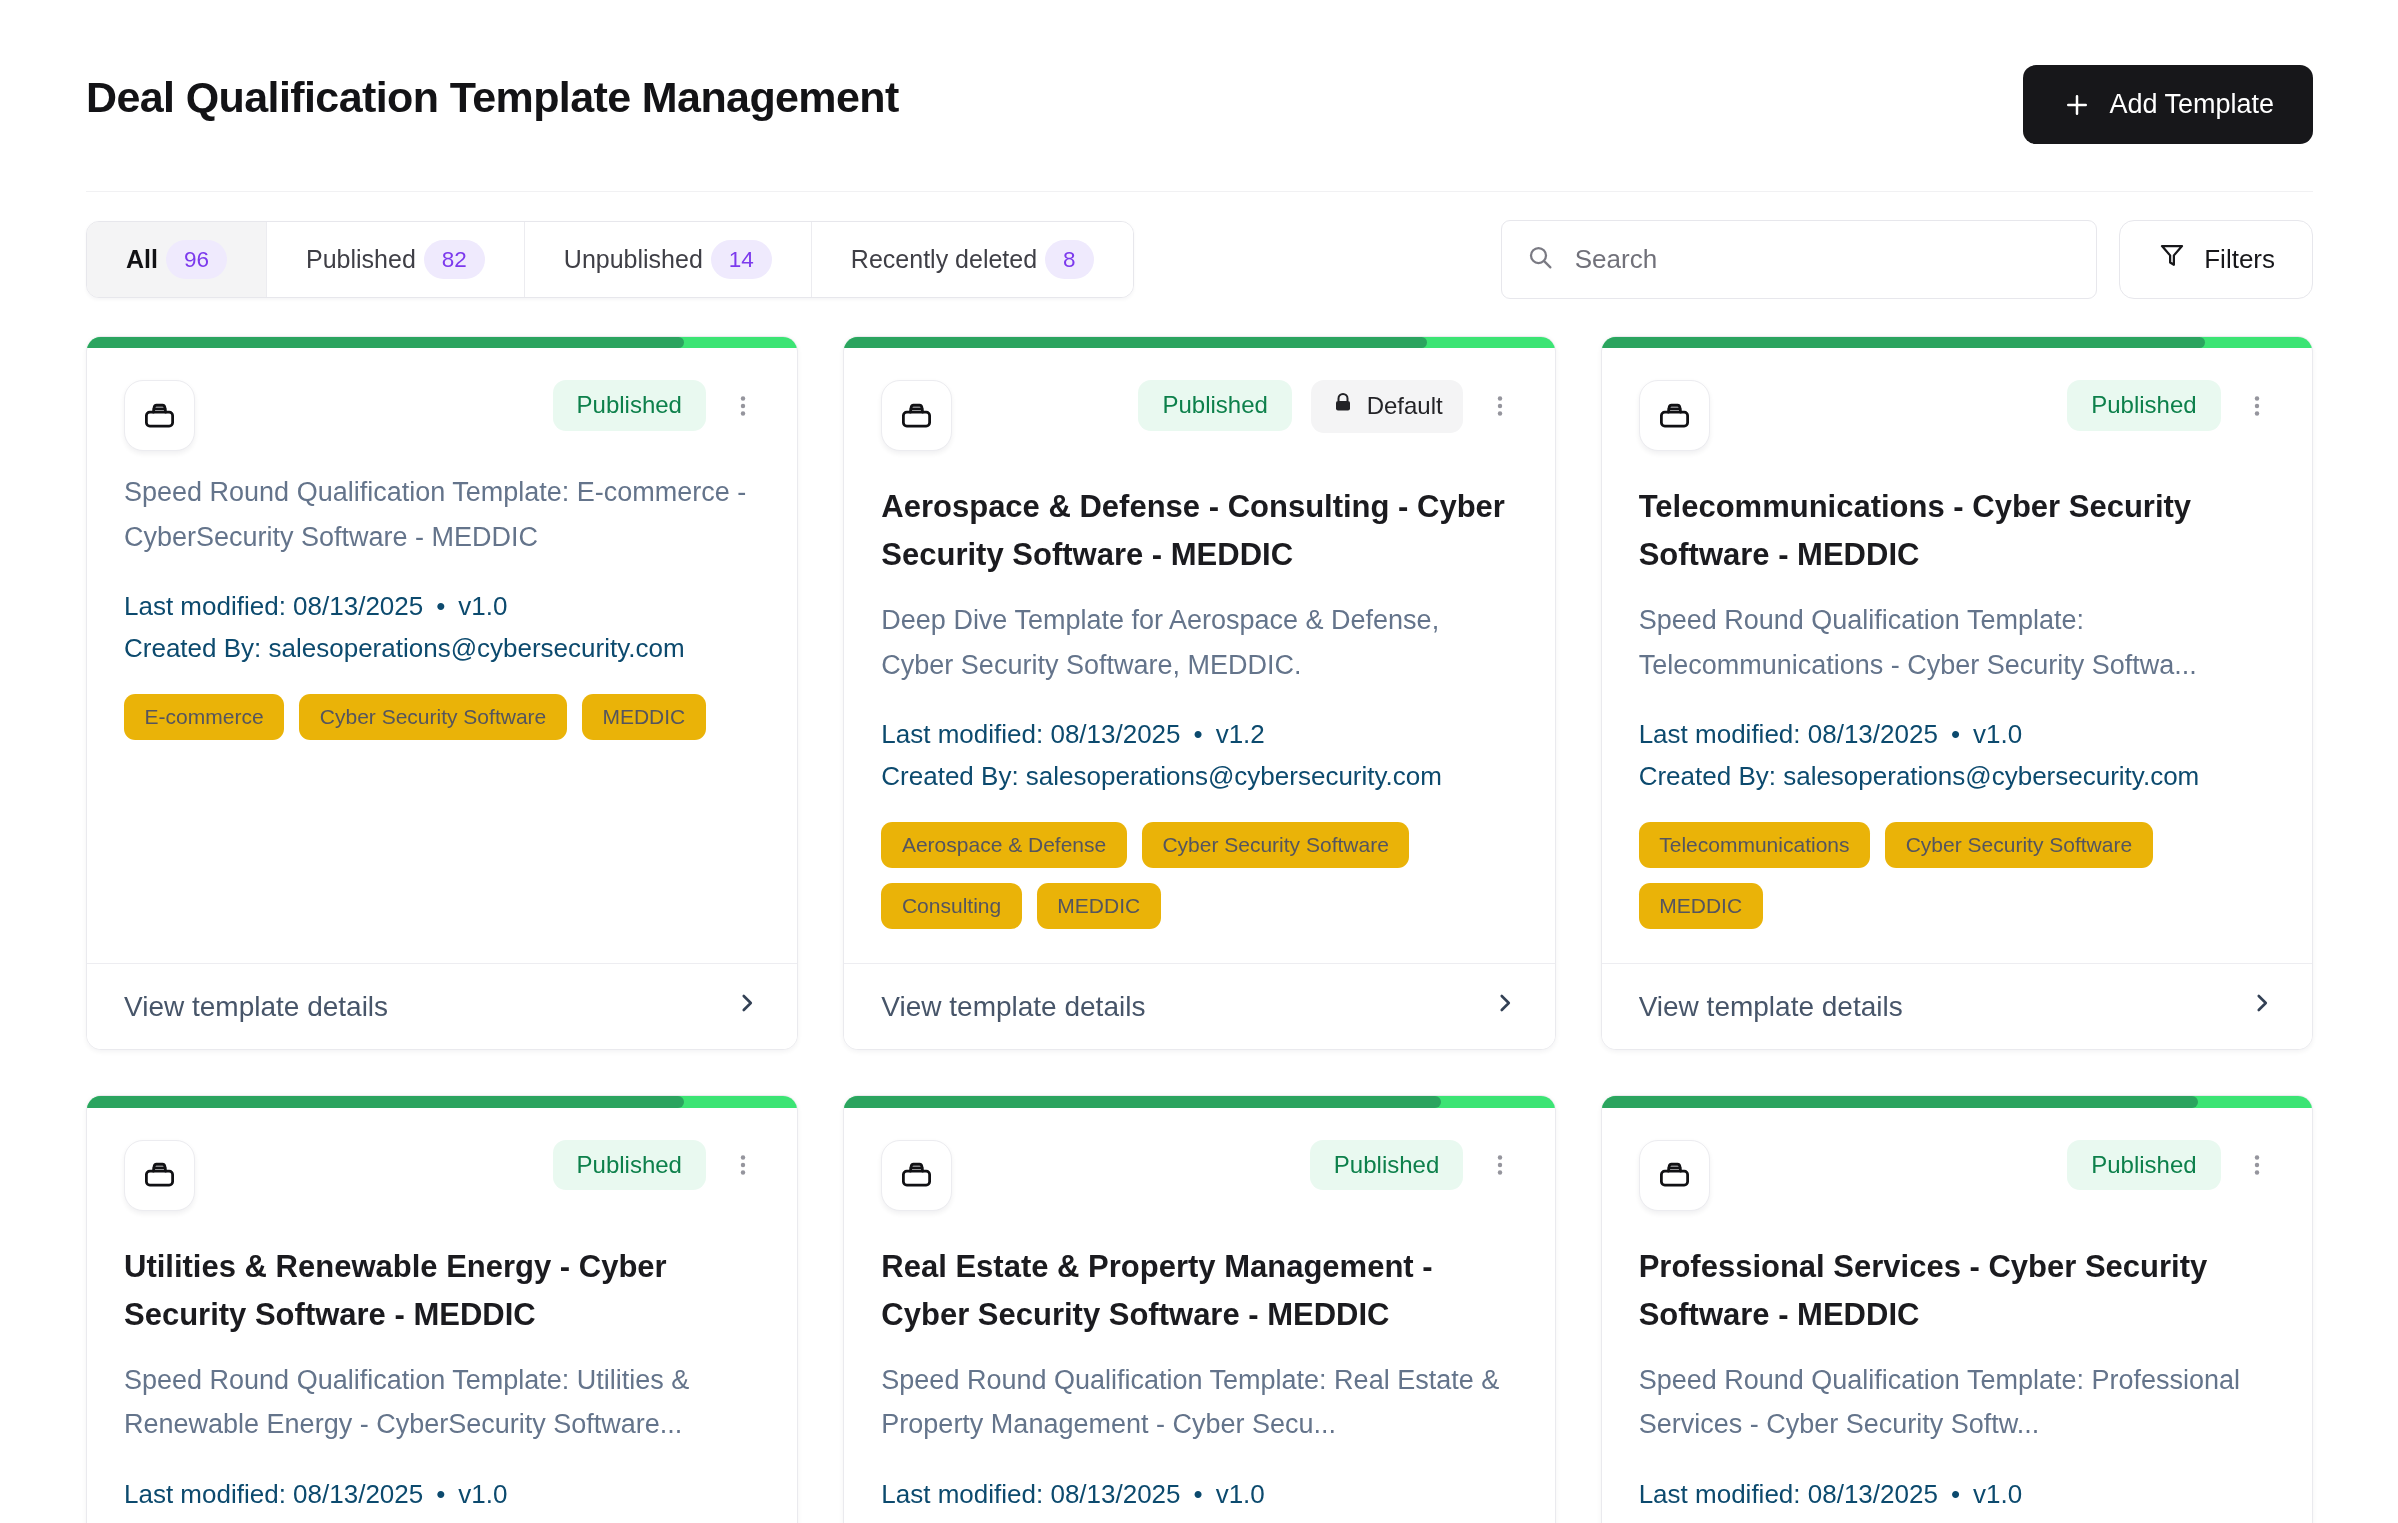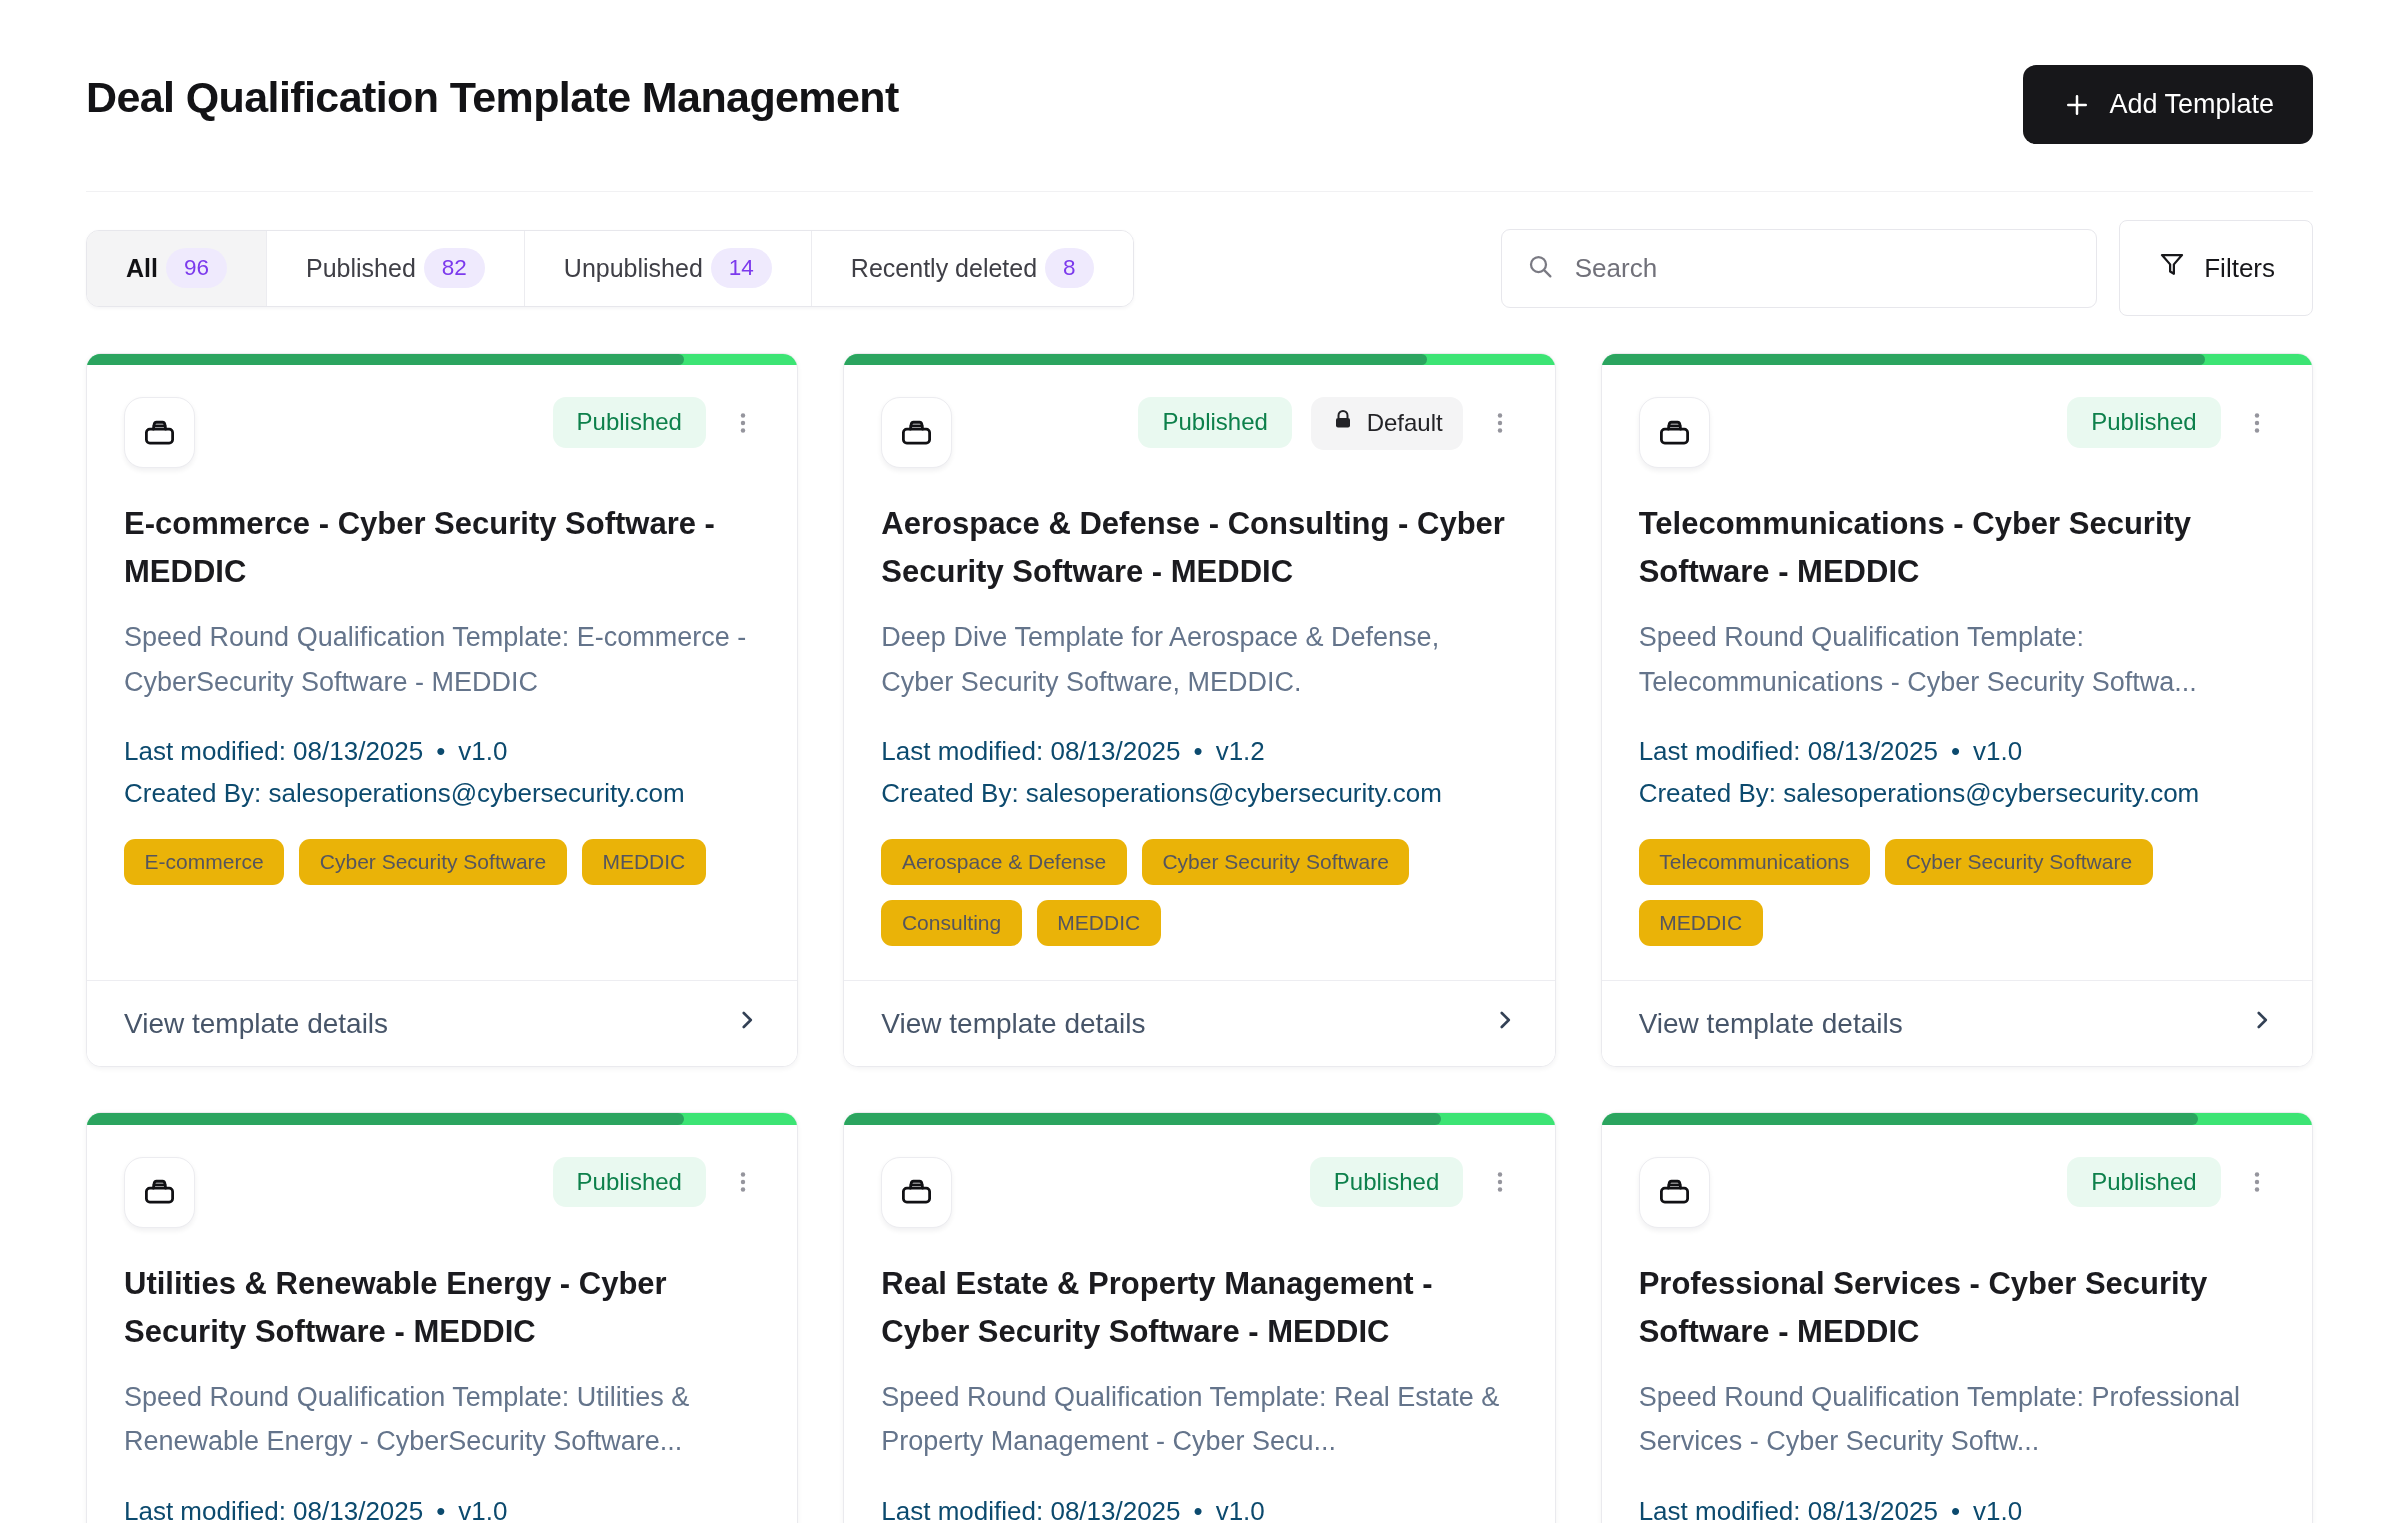--- a/index.html
+++ b/index.html
@@ -37,22 +37,22 @@
   .count-pill { background:#efeafd; color:#7c3aed; border-radius:936px; padding:6.6px 18px; font-size:22.5px; font-weight:500; }
 
   .right-controls { display:flex; align-items:center; gap:22.5px; }
   .search-box {
     display:flex; align-items:center; gap:17px; width:596px; height:79px;
     border:1.9px solid #e7e7ec; border-radius:9px; padding:0 24px; background:#fff;
   }
   .search-box input { border:none; outline:none; flex:1; font-size:26px; color:#18181b; font-family:inherit; background:transparent; }
   .search-box input::placeholder { color:#71717a; }
   .filters-btn {
-    display:flex; align-items:center; gap:17px; height:96px; padding:0 37px;
-    border:1.9px solid #e7e7ec; border-radius:8px; background:#fff;
+    display:flex; align-items:center; gap:17px; height:79px; padding:0 37px;
+    border:1.9px solid #e7e7ec; border-radius:15px; background:#fff;
     font-size:26px; font-weight:500; color:#17171a; cursor:pointer; font-family:inherit;
   }
 
   
   .grid { display:grid; grid-template-columns:repeat(3, 1fr); gap:45px; margin-top:37px; }
   .card {
     display:flex; flex-direction:column;
     border:1.9px solid #eaeaee; border-radius:15px; background:#fff;
     box-shadow:0 1.9px 5.6px rgba(16,24,40,0.05); overflow:hidden;
   }
@@ -169,21 +169,20 @@
 
           <button class="kebab-btn">
             <svg width="28" height="32" viewBox="0 0 24 24" fill="#95959d">
                   <circle cx="12" cy="5.5" r="1.9"></circle>
                   <circle cx="12" cy="12" r="1.9"></circle>
                   <circle cx="12" cy="18.5" r="1.9"></circle>
                 </svg>
           </button>
         </div>
       </div>
-      <div class="card-title">E-commerce - Cyber Security Software - MEDDIC</div>
       <div class="card-desc">Speed Round Qualification Template: E-commerce - CyberSecurity Software - MEDDIC</div>
       <div class="card-meta">
         <div>
           <span>Last modified: 08/13/2025</span><span class="meta-dot">•</span><span>v1.0</span>
         </div>
         <div>Created By: salesoperations@cybersecurity.com</div>
       </div>
       <div class="card-tags">
             <span class="tag">E-commerce</span>
             <span class="tag">Cyber Security Software</span>

